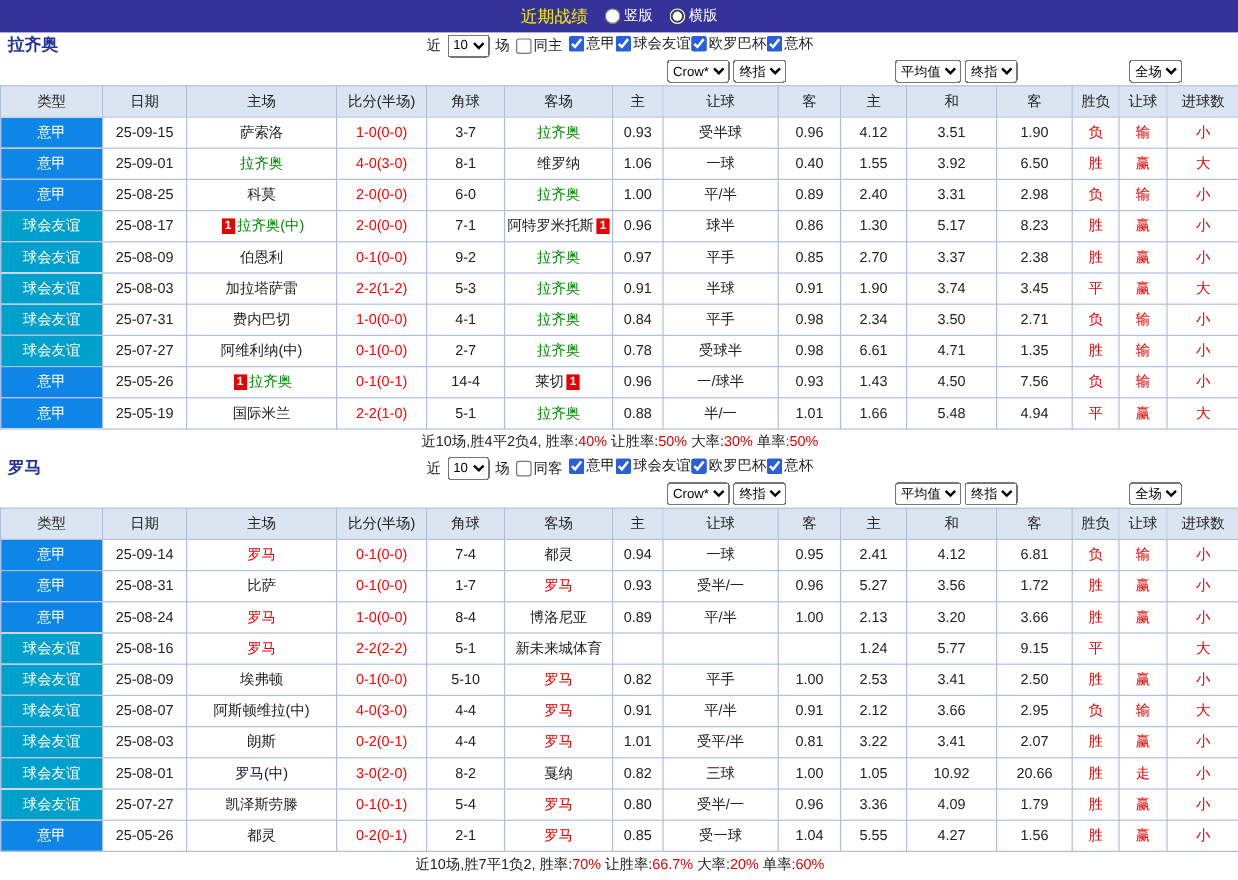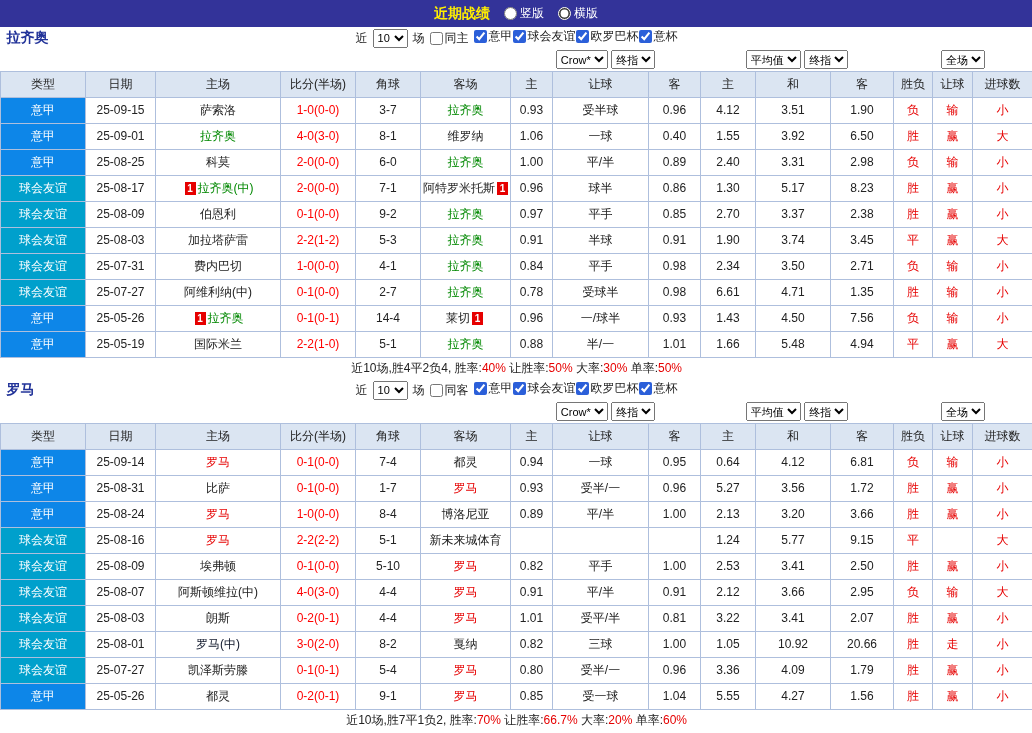--- a/index.html
+++ b/index.html
@@ -5,21 +5,21 @@
   * { box-sizing: border-box; }
   body {
     margin: 0; width: 1032px; background: #fff;
     font-family: "Liberation Sans", "DejaVu Sans", sans-serif;
     font-size: 12px; color: #222;
   }
   .topbar {
     height: 27px; background: #333399; color: #fff;
     display: flex; align-items: center; justify-content: center; gap: 14px;
   }
-  .topbar .title { color: #ffee00; font-weight: bold; font-size: 14px; text-align: right; }
+  .topbar .title { color: #ffee00; font-weight: normal; font-size: 14px; text-align: right; }
   .topbar label { display: inline-flex; align-items: center; gap: 3px; cursor: pointer; }
   .topbar input[type=radio] { accent-color: #ffffff; margin: 0; }
   table.stats { width: 1032px; border-collapse: collapse; table-layout: fixed; }
   table.stats td, table.stats th {
     border: 1px solid #aebfdd; text-align: center; height: 26px;
     padding: 0 2px; overflow: hidden; white-space: nowrap; font-weight: normal;
   }
   tr.band td { border: none; height: 22px; }
   tr.filter-row td { position: relative; }
   .team-name {
@@ -390,21 +390,21 @@
       <tr>
           <td style="color: rgb(255, 255, 255); background: rgb(13, 134, 232);">意甲</td>
           <td>25-09-14</td>
           <td><span style="color:#e60000">罗马</span></td>
           <td style="color: rgb(255, 0, 0);">0-1(0-0)</td>
           <td>7-4</td>
           <td><span>都灵</span></td>
           <td>0.94</td>
           <td>一球</td>
           <td>0.95</td>
-          <td>0.64</td>
+          <td>2.41</td>
           <td>4.12</td>
           <td>6.81</td>
           <td style="color: rgb(230, 0, 0);">负</td>
           <td style="color: rgb(230, 0, 0);">输</td>
           <td style="color: rgb(230, 0, 0);">小</td>
         </tr>
         <tr>
           <td style="color: rgb(255, 255, 255); background: rgb(13, 134, 232);">意甲</td>
           <td>25-08-31</td>
           <td><span>比萨</span></td>
@@ -538,21 +538,21 @@
           <td>1.79</td>
           <td style="color: rgb(230, 0, 0);">胜</td>
           <td style="color: rgb(230, 0, 0);">赢</td>
           <td style="color: rgb(230, 0, 0);">小</td>
         </tr>
         <tr>
           <td style="color: rgb(255, 255, 255); background: rgb(13, 134, 232);">意甲</td>
           <td>25-05-26</td>
           <td><span>都灵</span></td>
           <td style="color: rgb(255, 0, 0);">0-2(0-1)</td>
-          <td>9-1</td>
+          <td>2-1</td>
           <td><span style="color:#e60000">罗马</span></td>
           <td>0.85</td>
           <td>受一球</td>
           <td>1.04</td>
           <td>5.55</td>
           <td>4.27</td>
           <td>1.56</td>
           <td style="color: rgb(230, 0, 0);">胜</td>
           <td style="color: rgb(230, 0, 0);">赢</td>
           <td style="color: rgb(230, 0, 0);">小</td>

